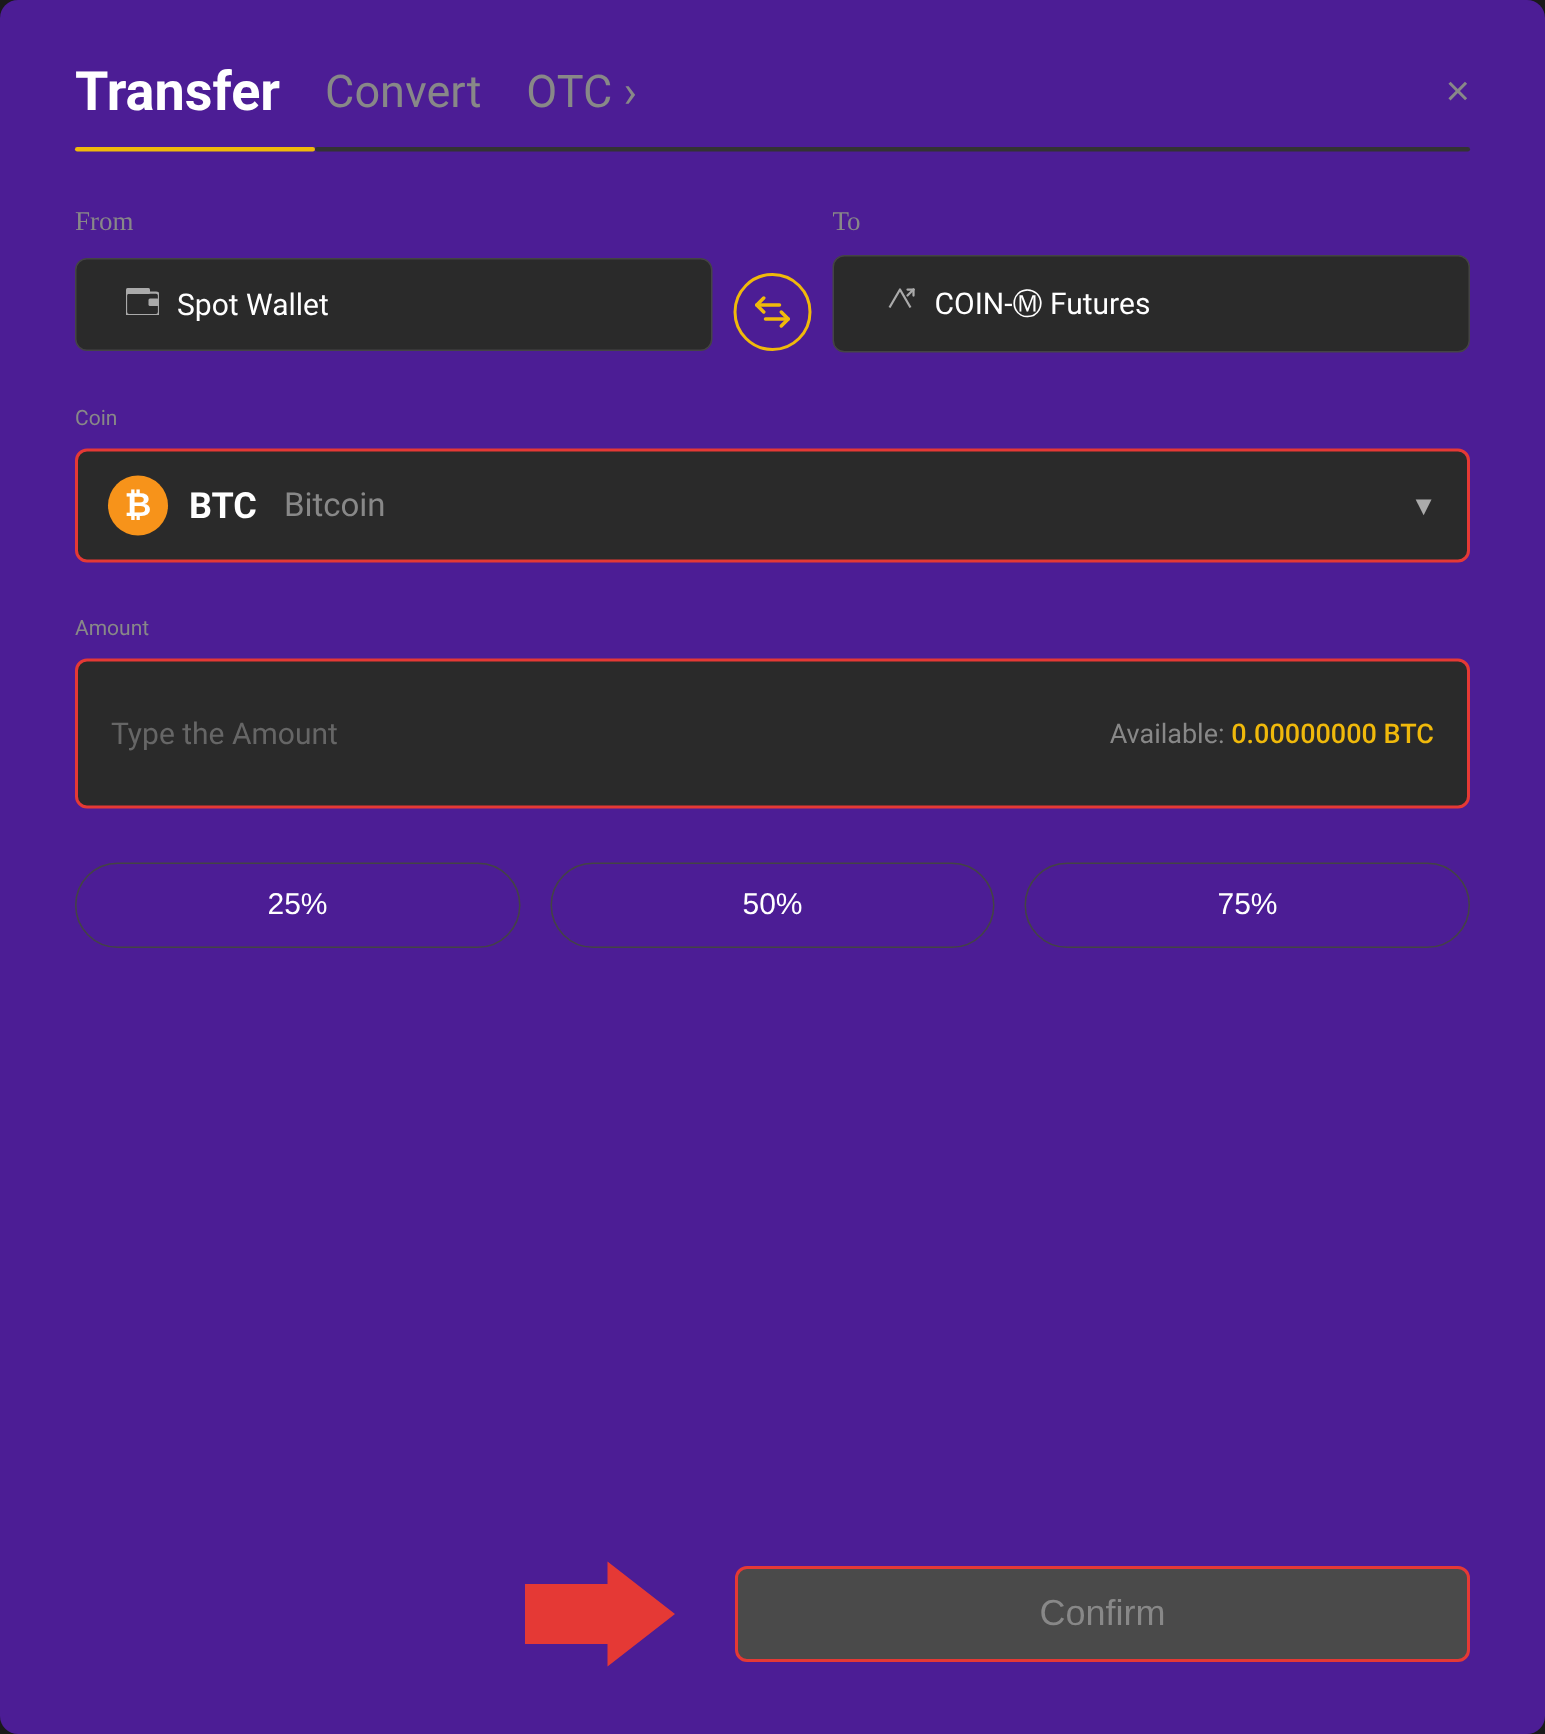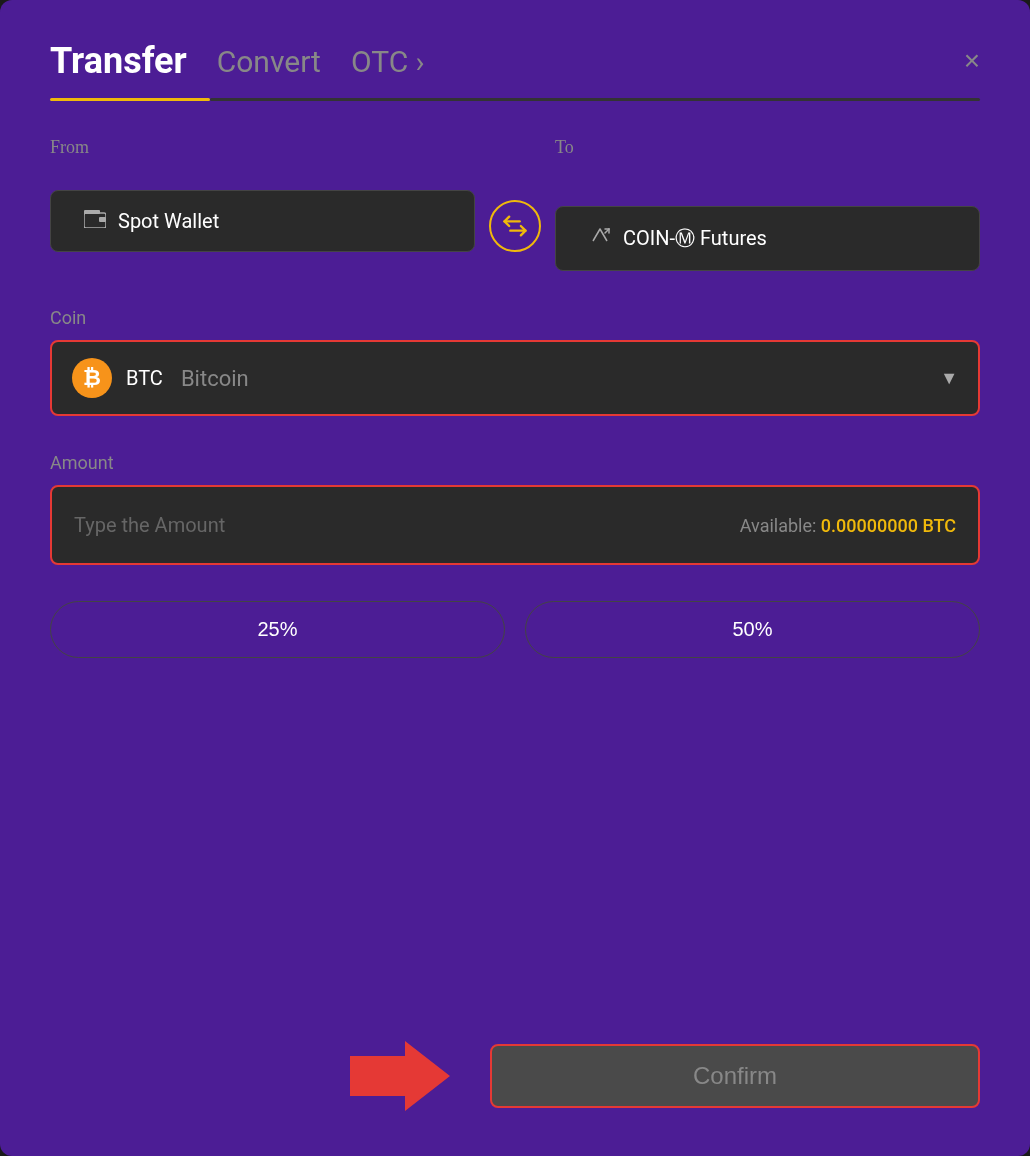--- a/index.html
+++ b/index.html
@@ -106,21 +106,20 @@
       margin-bottom: 12px;
       font-family: Liberation Serif, serif;
     }
 
     .from-col {
       flex: 1;
     }
 
     .to-col {
       flex: 1;
-      margin-top: 36px;
     }
 
     .swap-col {
       width: 80px;
       display: flex;
       justify-content: center;
       align-items: center;
       padding-top: 10px;
     }
 
@@ -160,21 +159,21 @@
       width: 28px;
       height: 28px;
     }
 
     
     .coin-section {
       margin-bottom: 36px;
     }
 
     .section-label {
-      font-size: 18px;
+      font-size: 14px;
       color: #888888;
       margin-bottom: 12px;
     }
 
     .coin-selector {
       border: 2px solid #e53935;
       border-radius: 8px;
       padding: 16px 20px;
       display: flex;
       align-items: center;
@@ -192,22 +191,22 @@
       display: flex;
       align-items: center;
       justify-content: center;
       font-size: 22px;
       font-weight: 700;
       color: white;
       flex-shrink: 0;
     }
 
     .coin-name {
-      font-size: 20px;
-      font-weight: 400;
+      font-size: 24px;
+      font-weight: 700;
       color: #ffffff;
     }
 
     .coin-full-name {
       font-size: 22px;
       color: #888888;
       margin-left: 4px;
     }
 
     .chevron-down {
@@ -218,21 +217,21 @@
     }
 
     
     .amount-section {
       margin-bottom: 36px;
     }
 
     .amount-box {
       border: 2px solid #e53935;
       border-radius: 8px;
-      padding: 26px 22px;
+      padding: 36px 22px;
       display: flex;
       align-items: center;
       justify-content: space-between;
       background-color: #2a2a2a;
     }
 
     .amount-placeholder {
       font-size: 20px;
       color: #666666;
     }
@@ -392,20 +391,21 @@
       <span class="available-text">
         <span>Available:</span>
         <span class="available-amount">0.00000000 BTC</span>
       </span>
     </div>
   </div>
 
   <div class="percentage-row">
     <button class="pct-btn">25%</button>
     <button class="pct-btn">50%</button>
+    <button class="pct-btn">75%</button>
   </div>
 
   <div class="confirm-area">
 
     <div style="display:flex; align-items:center; margin-right: 10px;">
       <svg width="100" height="80" viewBox="0 0 100 80">
         <polygon points="0,20 55,20 55,5 100,40 55,75 55,60 0,60" fill="#e53935"></polygon>
       </svg>
     </div>
     <div class="confirm-btn-wrapper">

